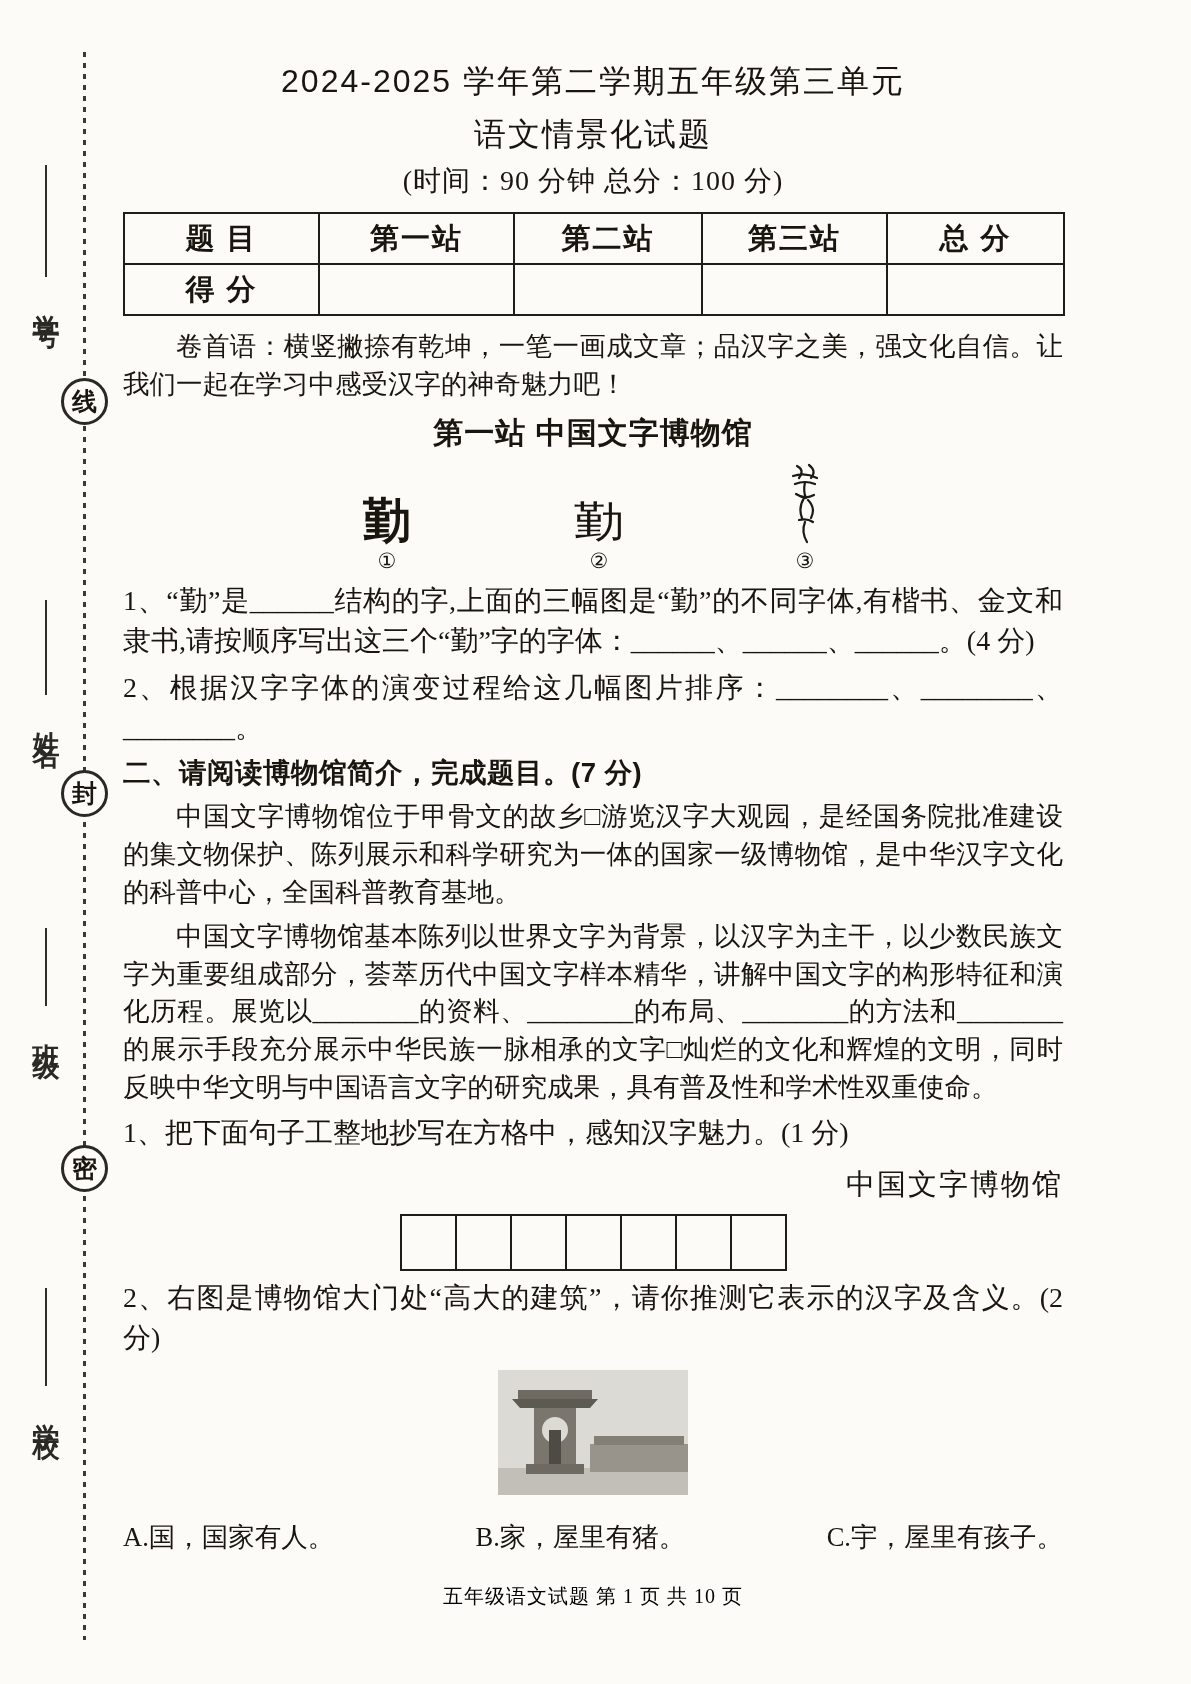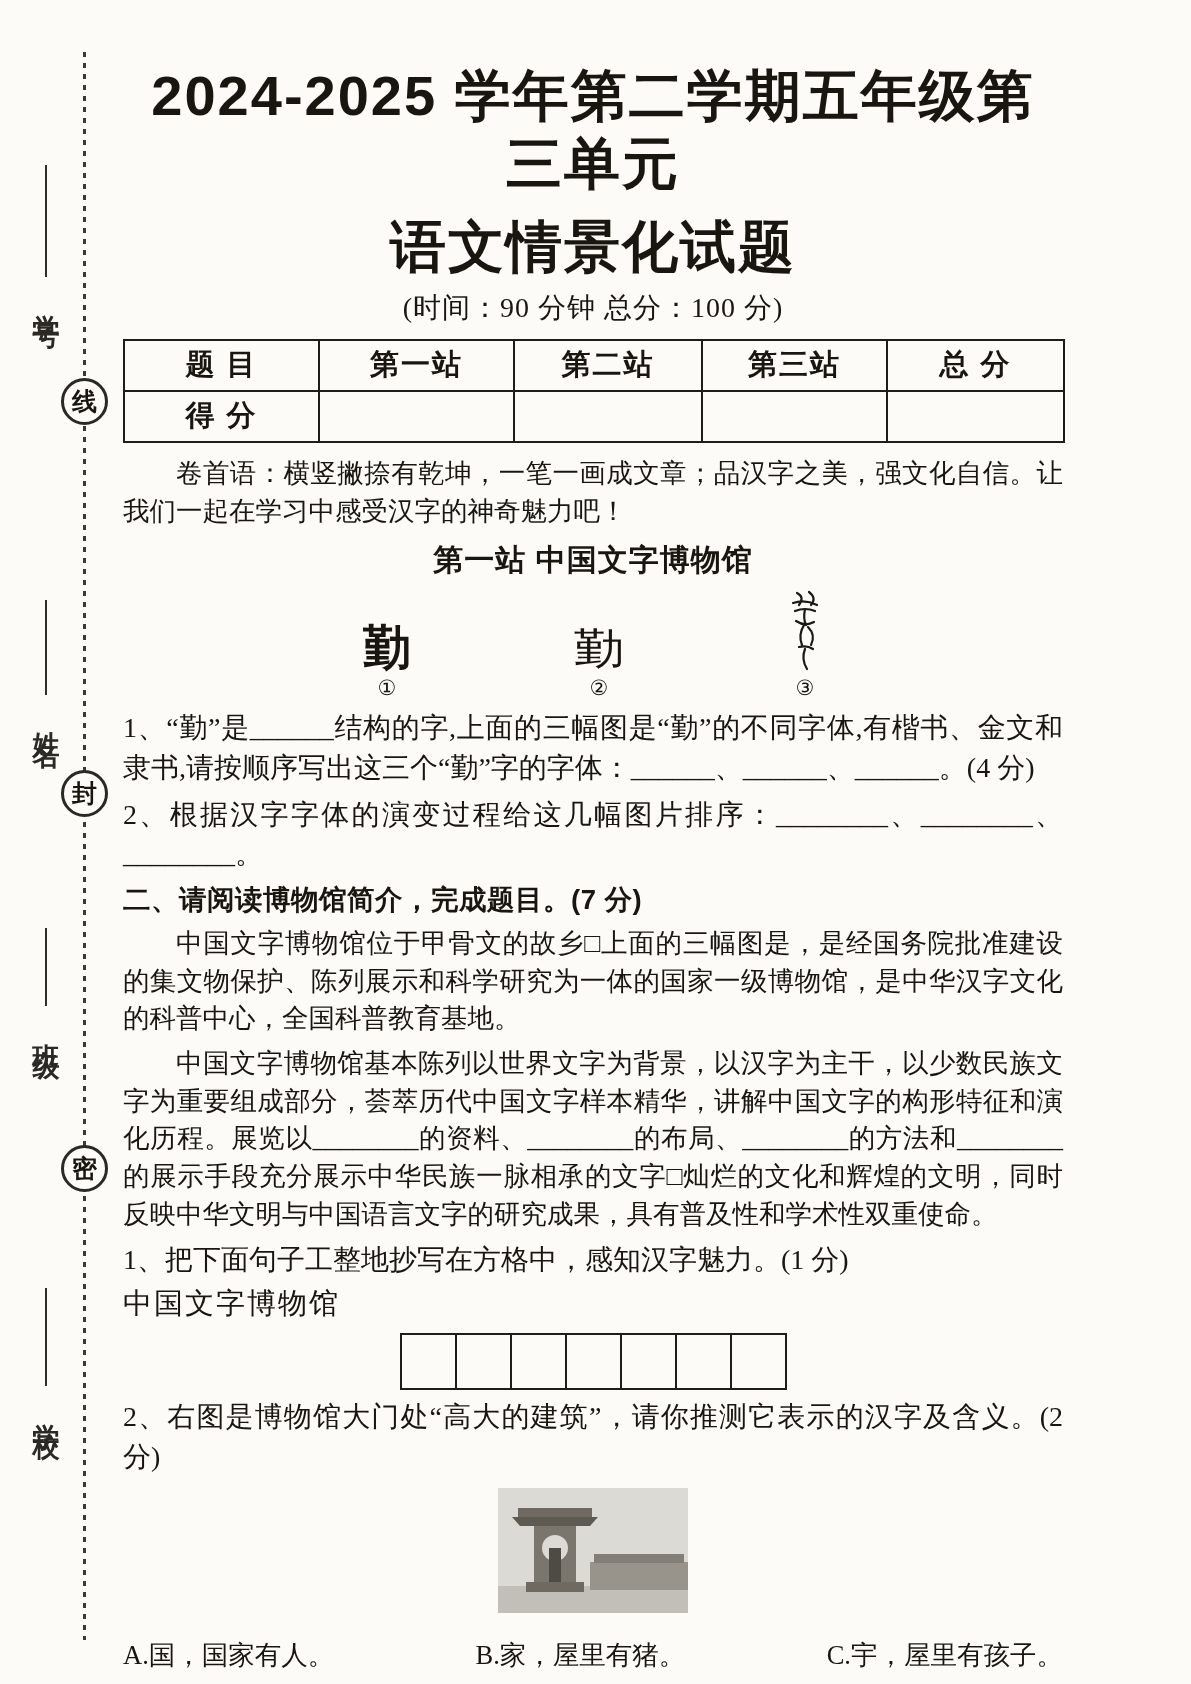--- a/index.html
+++ b/index.html
@@ -13,22 +13,22 @@
   .seal-group { position: absolute; left: 26px; width: 40px; display: flex; flex-direction: column; align-items: center; }
   .seal-rule { width: 2px; background: #2f2d28; }
   .seal-chars { writing-mode: vertical-rl; text-orientation: upright; font-family: "Liberation Sans", sans-serif;
     font-size: 27px; font-weight: 600; letter-spacing: 9px; margin-top: 16px; color: #2b2924; }
   .seal-circle { position: absolute; left: 61px; width: 47px; height: 47px; border: 3px solid #2b2924; border-radius: 50%;
     background: #fcfbf8; display: flex; align-items: center; justify-content: center;
     font-family: "Liberation Sans", sans-serif; font-size: 25px; font-weight: 700; z-index: 2; }
 
   
   .main { position: absolute; left: 123px; top: 62px; width: 940px; }
-  .title { text-align: center; font-family: "Liberation Sans", sans-serif; font-weight: 700;
-    font-size: 56px; line-height: 1.22; letter-spacing: 2px; }
+  .title { text-align: center; font-family: "Liberation Sans", sans-serif; font-weight: 400;
+    font-size: 32px; line-height: 1.22; letter-spacing: 2px; }
   .title2 { margin-top: 14px; }
   .time-line { text-align: center; font-size: 28px; margin-top: 8px; letter-spacing: 1px; }
 
   table.score { border-collapse: collapse; width: 100%; margin-top: 12px; table-layout: fixed; padding-left: 45px; }
   table.score th, table.score td { border: 2.5px solid #1f1d18; height: 51px; text-align: center; padding: 0;
     font-family: "Liberation Sans", sans-serif; font-size: 29px; font-weight: 700; letter-spacing: 2px; }
 
   .preface { margin: 12px 0 0; font-size: 26.5px; line-height: 1.42; text-align: justify; text-indent: 2em; }
   .station-heading { text-align: center; font-family: "Liberation Sans", sans-serif; font-weight: 800; font-size: 30px; margin-top: 10px; letter-spacing: 1px; }
   .q-heading { font-family: "Liberation Sans", sans-serif; font-weight: 800; font-size: 27.5px; margin-top: 8px; letter-spacing: 0.5px; }
@@ -36,21 +36,21 @@
   .glyph-row { display: flex; justify-content: center; gap: 165px; margin-top: 8px; align-items: flex-end; }
   .glyph { display: flex; flex-direction: column; align-items: center; }
   .glyph-char1 { font-family: "Liberation Sans", sans-serif; font-weight: 800; font-size: 48px; line-height: 1.05; }
   .glyph-char2 { font-size: 46px; font-weight: 500; line-height: 1.05; transform: scaleY(0.92) scaleX(1.1); }
   .glyph-label { font-size: 21px; margin-top: 3px; }
 
   .qtext { margin: 7px 0 0; font-size: 28px; line-height: 1.42; text-align: justify; }
   .note-right { text-align: right; font-size: 25px; margin-top: 2px; }
   .para { margin: 7px 0 0; font-size: 26.5px; line-height: 1.42; text-align: justify; text-indent: 2em; }
 
-  .copy-text { text-align: left; font-family: "Liberation Sans", sans-serif; font-weight: 500; font-size: 29px; margin-top: 4px; letter-spacing: 2px; }
+  .copy-text { text-align: right; font-family: "Liberation Sans", sans-serif; font-weight: 500; font-size: 29px; margin-top: 12px; letter-spacing: 2px; }
   .grid-row { display: flex; justify-content: center; margin-top: 9px; }
   .grid-cell { width: 57px; height: 57px; border: 2px solid #1f1d18; margin-left: -2px; }
   .grid-cell:first-child { margin-left: 0; }
 
   .photo-wrap { display: flex; justify-content: center; margin-top: 12px; }
   .photo-frame { line-height: 0; }
 
   .options { display: flex; justify-content: space-between; margin-top: 24px; font-size: 26.5px; }
   .footer { text-align: center; font-size: 20px; margin-top: 28px; letter-spacing: 1px; color: #000000; }
 </style>
@@ -151,21 +151,21 @@
           </svg>
         </div>
         <div class="glyph-label">③</div>
       </div>
     </div>
 
     <p class="qtext">1、“勤”是______结构的字,上面的三幅图是“勤”的不同字体,有楷书、金文和隶书,请按顺序写出这三个“勤”字的字体：______、______、______。(4 分)</p>
     <p class="qtext">2、根据汉字字体的演变过程给这几幅图片排序：________、________、________。</p>
 
     <div class="q-heading">二、请阅读博物馆简介，完成题目。(7 分)</div>
-    <p class="para">中国文字博物馆位于甲骨文的故乡□上面的三幅图是，是经国务院批准建设的集文物保护、陈列展示和科学研究为一体的国家一级博物馆，是中华汉字文化的科普中心，全国科普教育基地。</p>
+    <p class="para">中国文字博物馆位于甲骨文的故乡□游览汉字大观园，是经国务院批准建设的集文物保护、陈列展示和科学研究为一体的国家一级博物馆，是中华汉字文化的科普中心，全国科普教育基地。</p>
     <p class="para">中国文字博物馆基本陈列以世界文字为背景，以汉字为主干，以少数民族文字为重要组成部分，荟萃历代中国文字样本精华，讲解中国文字的构形特征和演化历程。展览以________的资料、________的布局、________的方法和________的展示手段充分展示中华民族一脉相承的文字□灿烂的文化和辉煌的文明，同时反映中华文明与中国语言文字的研究成果，具有普及性和学术性双重使命。</p>
 
     <p class="qtext">1、把下面句子工整地抄写在方格中，感知汉字魅力。(1 分)</p>
     <div class="copy-text">中国文字博物馆</div>
 
     <div class="grid-row">
       <div class="grid-cell"></div>
       <div class="grid-cell"></div>
       <div class="grid-cell"></div>
       <div class="grid-cell"></div>

